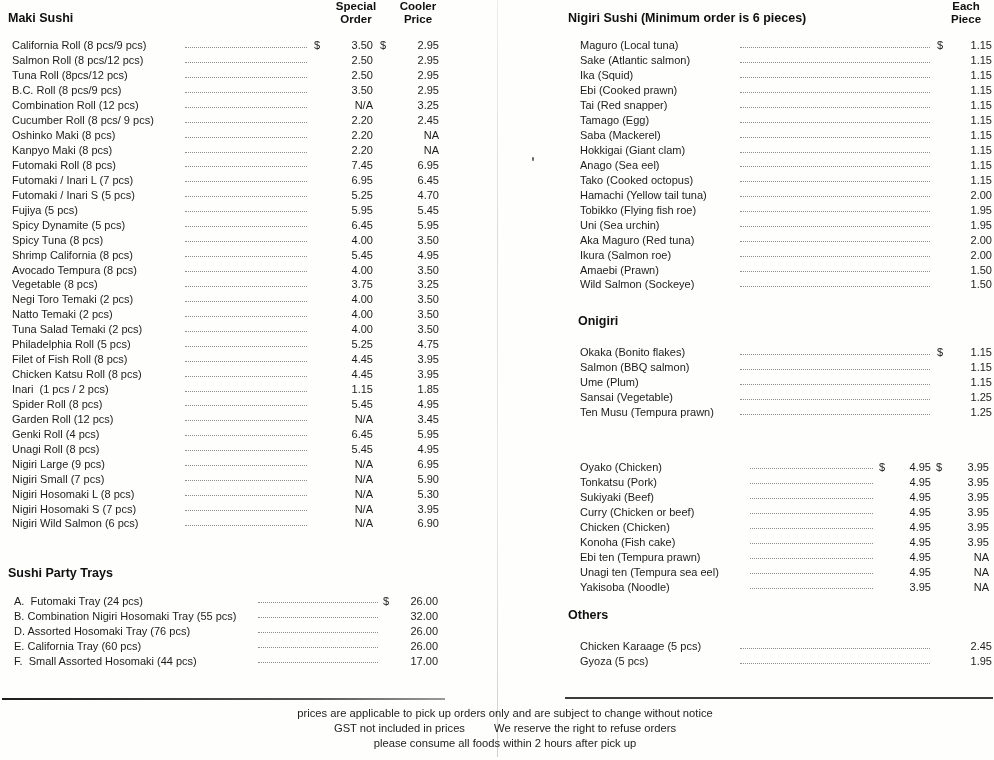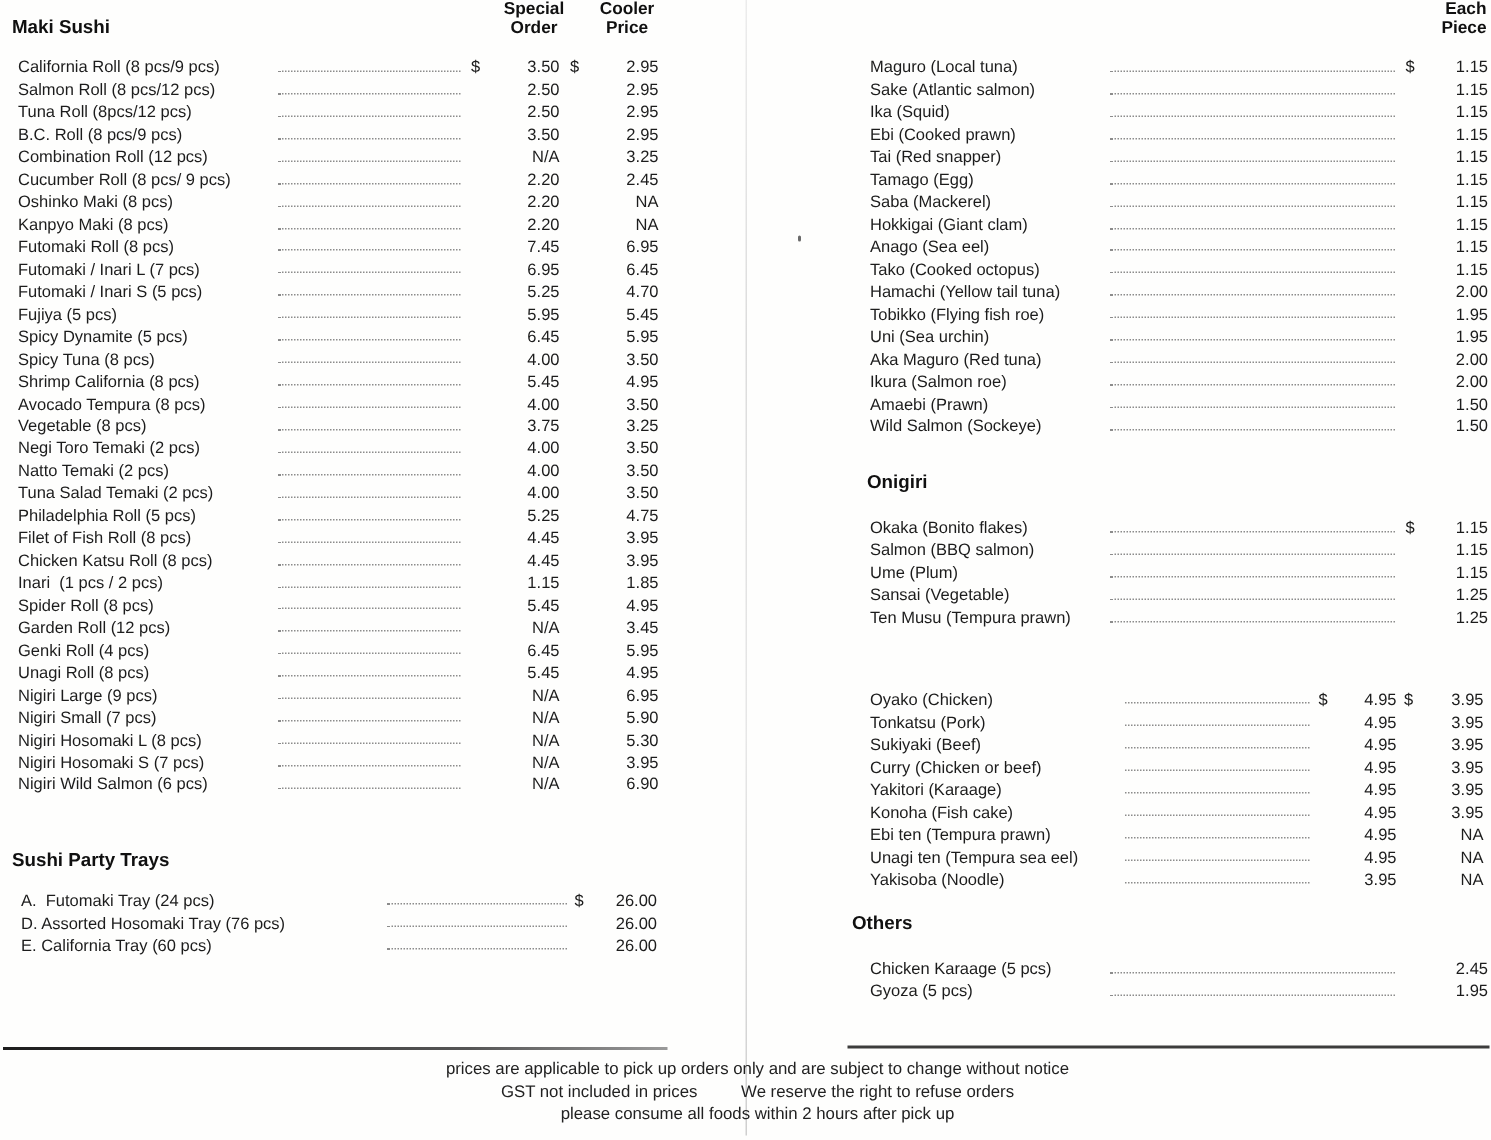--- a/index.html
+++ b/index.html
@@ -69,21 +69,21 @@
   #nigiri-rows   { top:38px; }
   #onigiri-title { top:314px; }
   #onigiri-rows  { top:345px; }
   #donburi-head  { top:430px; height:16px; }
   #donburi-rows  { top:459px; }
   #others-title  { top:608px; }
   #others-rows   { top:639px; }
 
   #maki-col-special { left:315px; width:66px; }
   #maki-col-cooler  { left:377px; width:66px; }
-  #each-piece-head  { right:3px; width:50px;text-align:right; }
+  #each-piece-head  { right:3px; width:50px; }
   #donburi-head .sec-title { top:0; }
   #col-large { position:absolute; top:0; right:59px; font-weight:bold; font-size:11.5px; color:#101010; }
   #col-small { position:absolute; top:0; right:1px;  font-weight:bold; font-size:11.5px; color:#101010; }
 
   .rule { position:absolute; height:1.6px; }
   #rule-left  { left:2px;  top:698px; width:443px; background:linear-gradient(to right,#1d1d1d,#555 70%,#9a9a9a); }
   #rule-right { left:565px; top:697px; width:428px; background:#3c3c3c; }
 
   .fold-line { position:absolute; left:497px; top:0; width:1px; height:757px;
                background:linear-gradient(#ececec,#dcdcdc 30%,#e7e7e7 65%,#cfcfcf); }
@@ -378,38 +378,51 @@
 
   <div class="sec-title" id="trays-title" style="position:absolute;">Sushi Party Trays</div>
   <div class="rows sec-trays" id="trays-rows">
       <div class="row">
         <span class="name">A.  Futomaki Tray (24 pcs)</span>
         <span class="leader"></span>
         <span class="cur">$</span>
         <span class="price">26.00</span>
       </div>
       <div class="row">
+        <span class="name">B. Combination Nigiri Hosomaki Tray (55 pcs)</span>
+        <span class="leader"></span>
+        <span class="cur"></span>
+        <span class="price">32.00</span>
+      </div>
+      <div class="row">
         <span class="name">D. Assorted Hosomaki Tray (76 pcs)</span>
         <span class="leader"></span>
         <span class="cur"></span>
         <span class="price">26.00</span>
       </div>
       <div class="row">
         <span class="name">E. California Tray (60 pcs)</span>
         <span class="leader"></span>
         <span class="cur"></span>
         <span class="price">26.00</span>
       </div>
+      <div class="row">
+        <span class="name">F.  Small Assorted Hosomaki (44 pcs)</span>
+        <span class="leader"></span>
+        <span class="cur"></span>
+        <span class="price">17.00</span>
+      </div>
     </div>
 
 </div>
 
 <div class="col col-right">
 
   <div class="sec-head" id="nigiri-head">
+    <div class="sec-title" style="left:3px;">Nigiri Sushi (Minimum order is 6 pieces)</div>
     <div class="colhead" id="each-piece-head">
       <span>Each</span>
       <span>Piece</span>
     </div>
   </div>
   <div class="rows sec-right" id="nigiri-rows">
       <div class="row">
         <span class="name">Maguro (Local tuna)</span>
         <span class="leader"></span>
         <span class="cur">$</span>
@@ -574,21 +587,21 @@
       </div>
       <div class="row">
         <span class="name">Curry (Chicken or beef)</span>
         <span class="leader"></span>
         <span class="cur"></span>
         <span class="price">4.95</span>
         <span class="cur cur2"></span>
         <span class="price price2">3.95</span>
       </div>
       <div class="row">
-        <span class="name">Yakitori (Karaage)</span>
+        <span class="name">Chicken (Chicken)</span>
         <span class="leader"></span>
         <span class="cur"></span>
         <span class="price">4.95</span>
         <span class="cur cur2"></span>
         <span class="price price2">3.95</span>
       </div>
       <div class="row">
         <span class="name">Konoha (Fish cake)</span>
         <span class="leader"></span>
         <span class="cur"></span>

